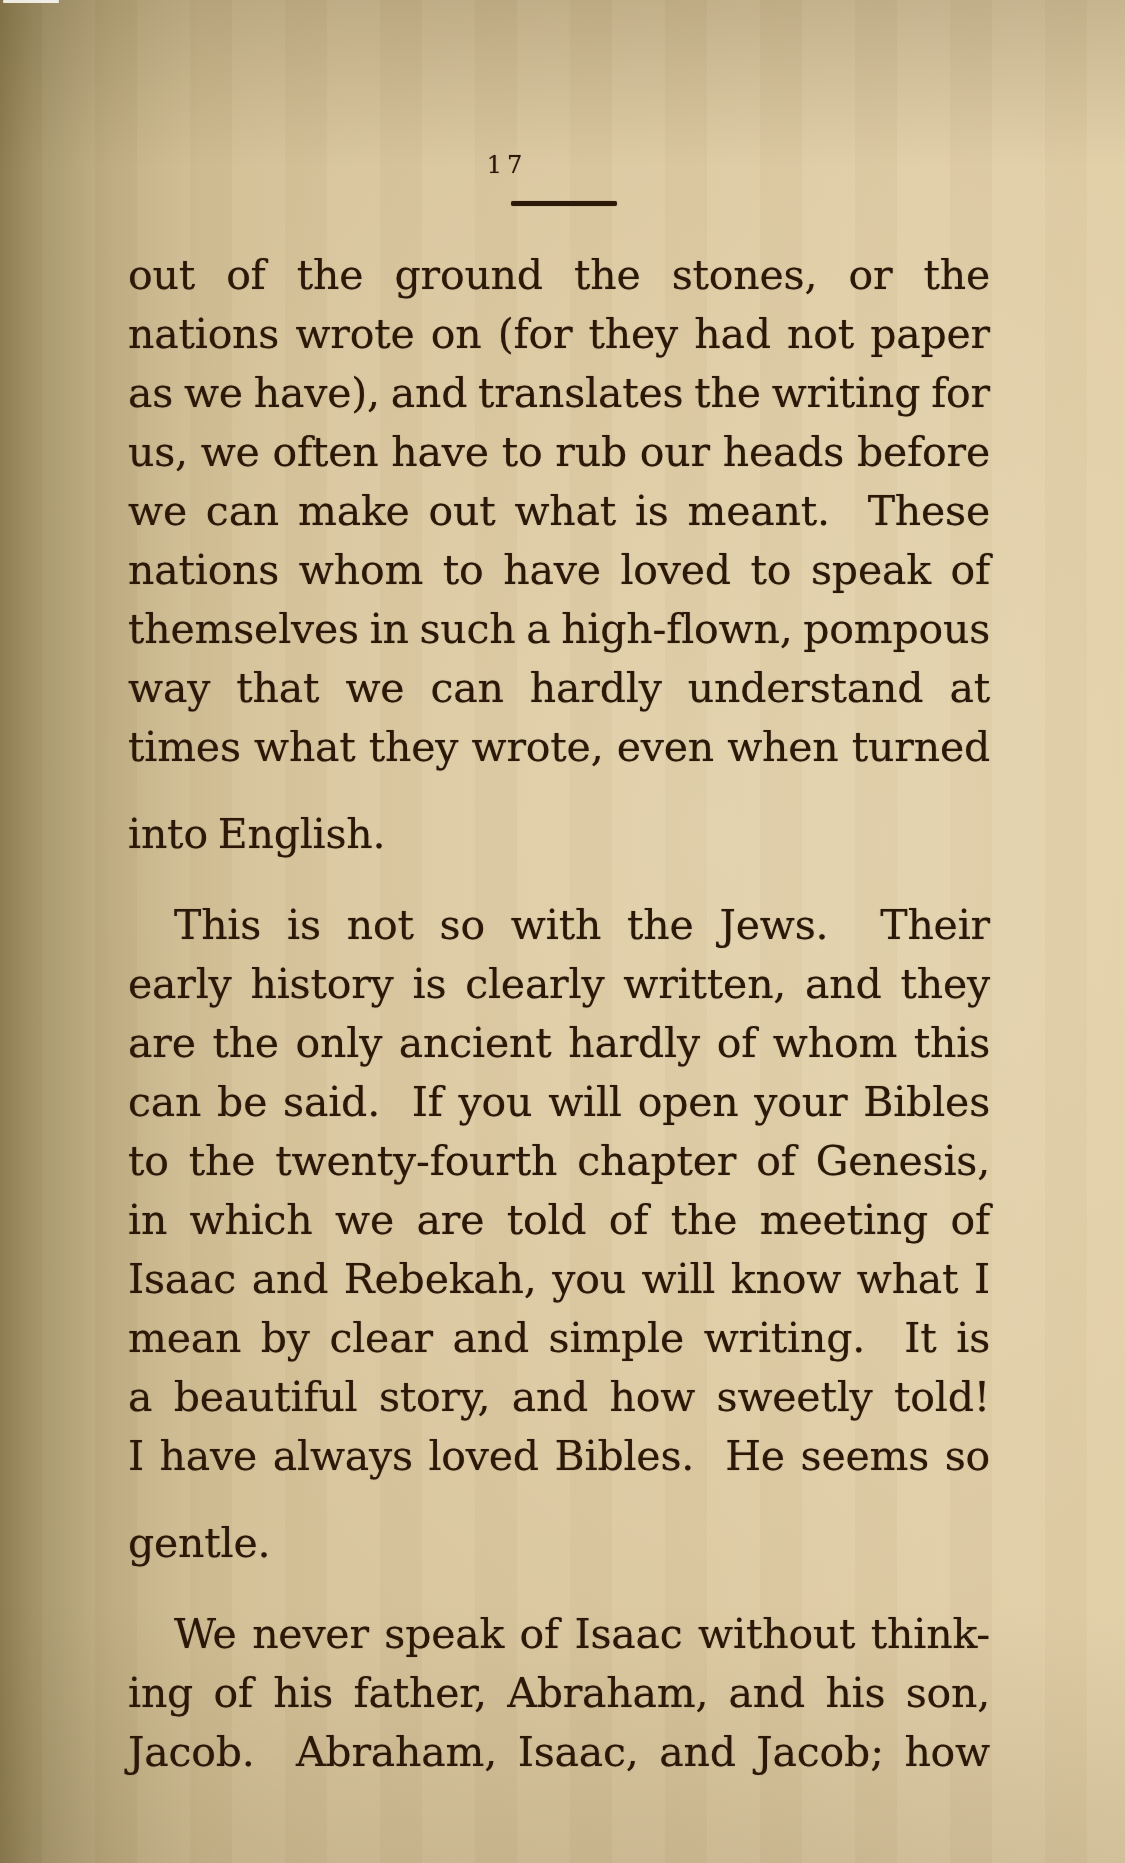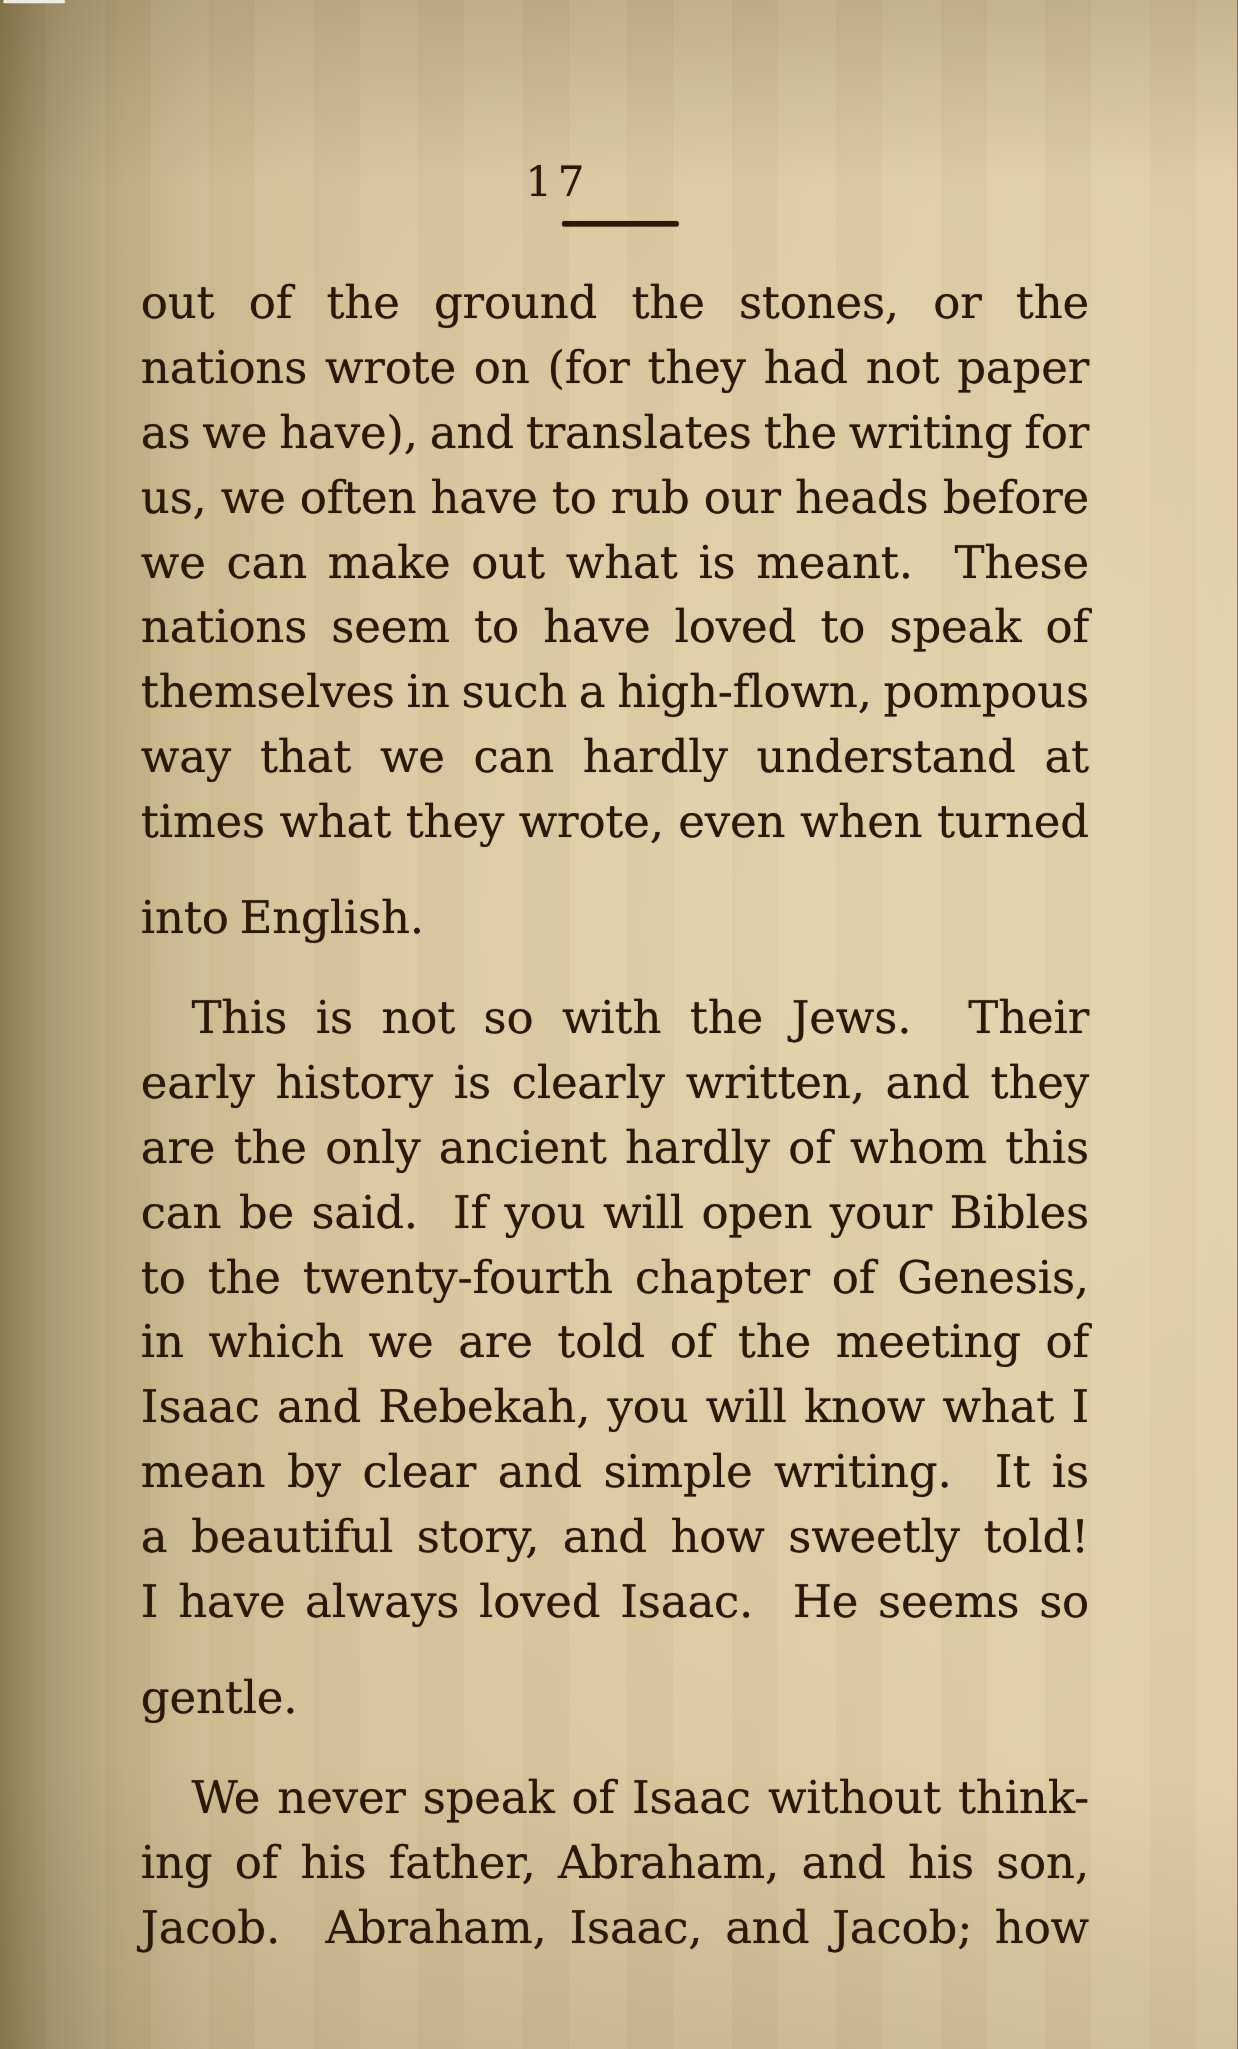--- a/index.html
+++ b/index.html
@@ -34,21 +34,21 @@
     height: 3px;
     background: rgba(255,255,252,0.85);
     border-radius: 1px;
   }
   .page-number {
     position: absolute;
     top: 146px;
     left: 0;
     width: 1014px;
     text-align: center;
-    font-size: 38px;
+    font-size: 24px;
     line-height: 38px;
     letter-spacing: 5px;
     color: #2b1808;
     text-shadow: 0 0 1px rgba(43,24,8,0.55);
   }
   .number-rule {
     position: absolute;
     top: 201px;
     left: 511px;
     width: 106px;
@@ -92,33 +92,33 @@
   <div class="texture"></div>
   <div class="edge-sliver"></div>
   <div class="page-number">17</div>
   <div class="number-rule"></div>
   <div class="text-block">
       <div class="line">out of the ground the stones, or the</div>
       <div class="line">nations wrote on (for they had not paper</div>
       <div class="line">as we have), and translates the writing for</div>
       <div class="line">us, we often have to rub our heads before</div>
       <div class="line">we can make out what is meant.  These</div>
-      <div class="line">nations seem to have loved to speak of</div>
+      <div class="line">nations whom to have loved to speak of</div>
       <div class="line">themselves in such a high-flown, pompous</div>
       <div class="line">way that we can hardly understand at</div>
       <div class="line">times what they wrote, even when turned</div>
       <div class="line no-justify">into English.</div>
       <div class="line indent">This is not so with the Jews.  Their</div>
       <div class="line">early history is clearly written, and they</div>
       <div class="line">are the only ancient hardly of whom this</div>
       <div class="line">can be said.  If you will open your Bibles</div>
       <div class="line">to the twenty-fourth chapter of Genesis,</div>
       <div class="line">in which we are told of the meeting of</div>
       <div class="line">Isaac and Rebekah, you will know what I</div>
       <div class="line">mean by clear and simple writing.  It is</div>
       <div class="line">a beautiful story, and how sweetly told!</div>
-      <div class="line">I have always loved Isaac.  He seems so</div>
+      <div class="line">I have always loved Bibles.  He seems so</div>
       <div class="line no-justify">gentle.</div>
       <div class="line indent">We never speak of Isaac without think-</div>
       <div class="line">ing of his father, Abraham, and his son,</div>
       <div class="line">Jacob.  Abraham, Isaac, and Jacob; how</div>
     </div>
 </div>
 
 </body></html>

